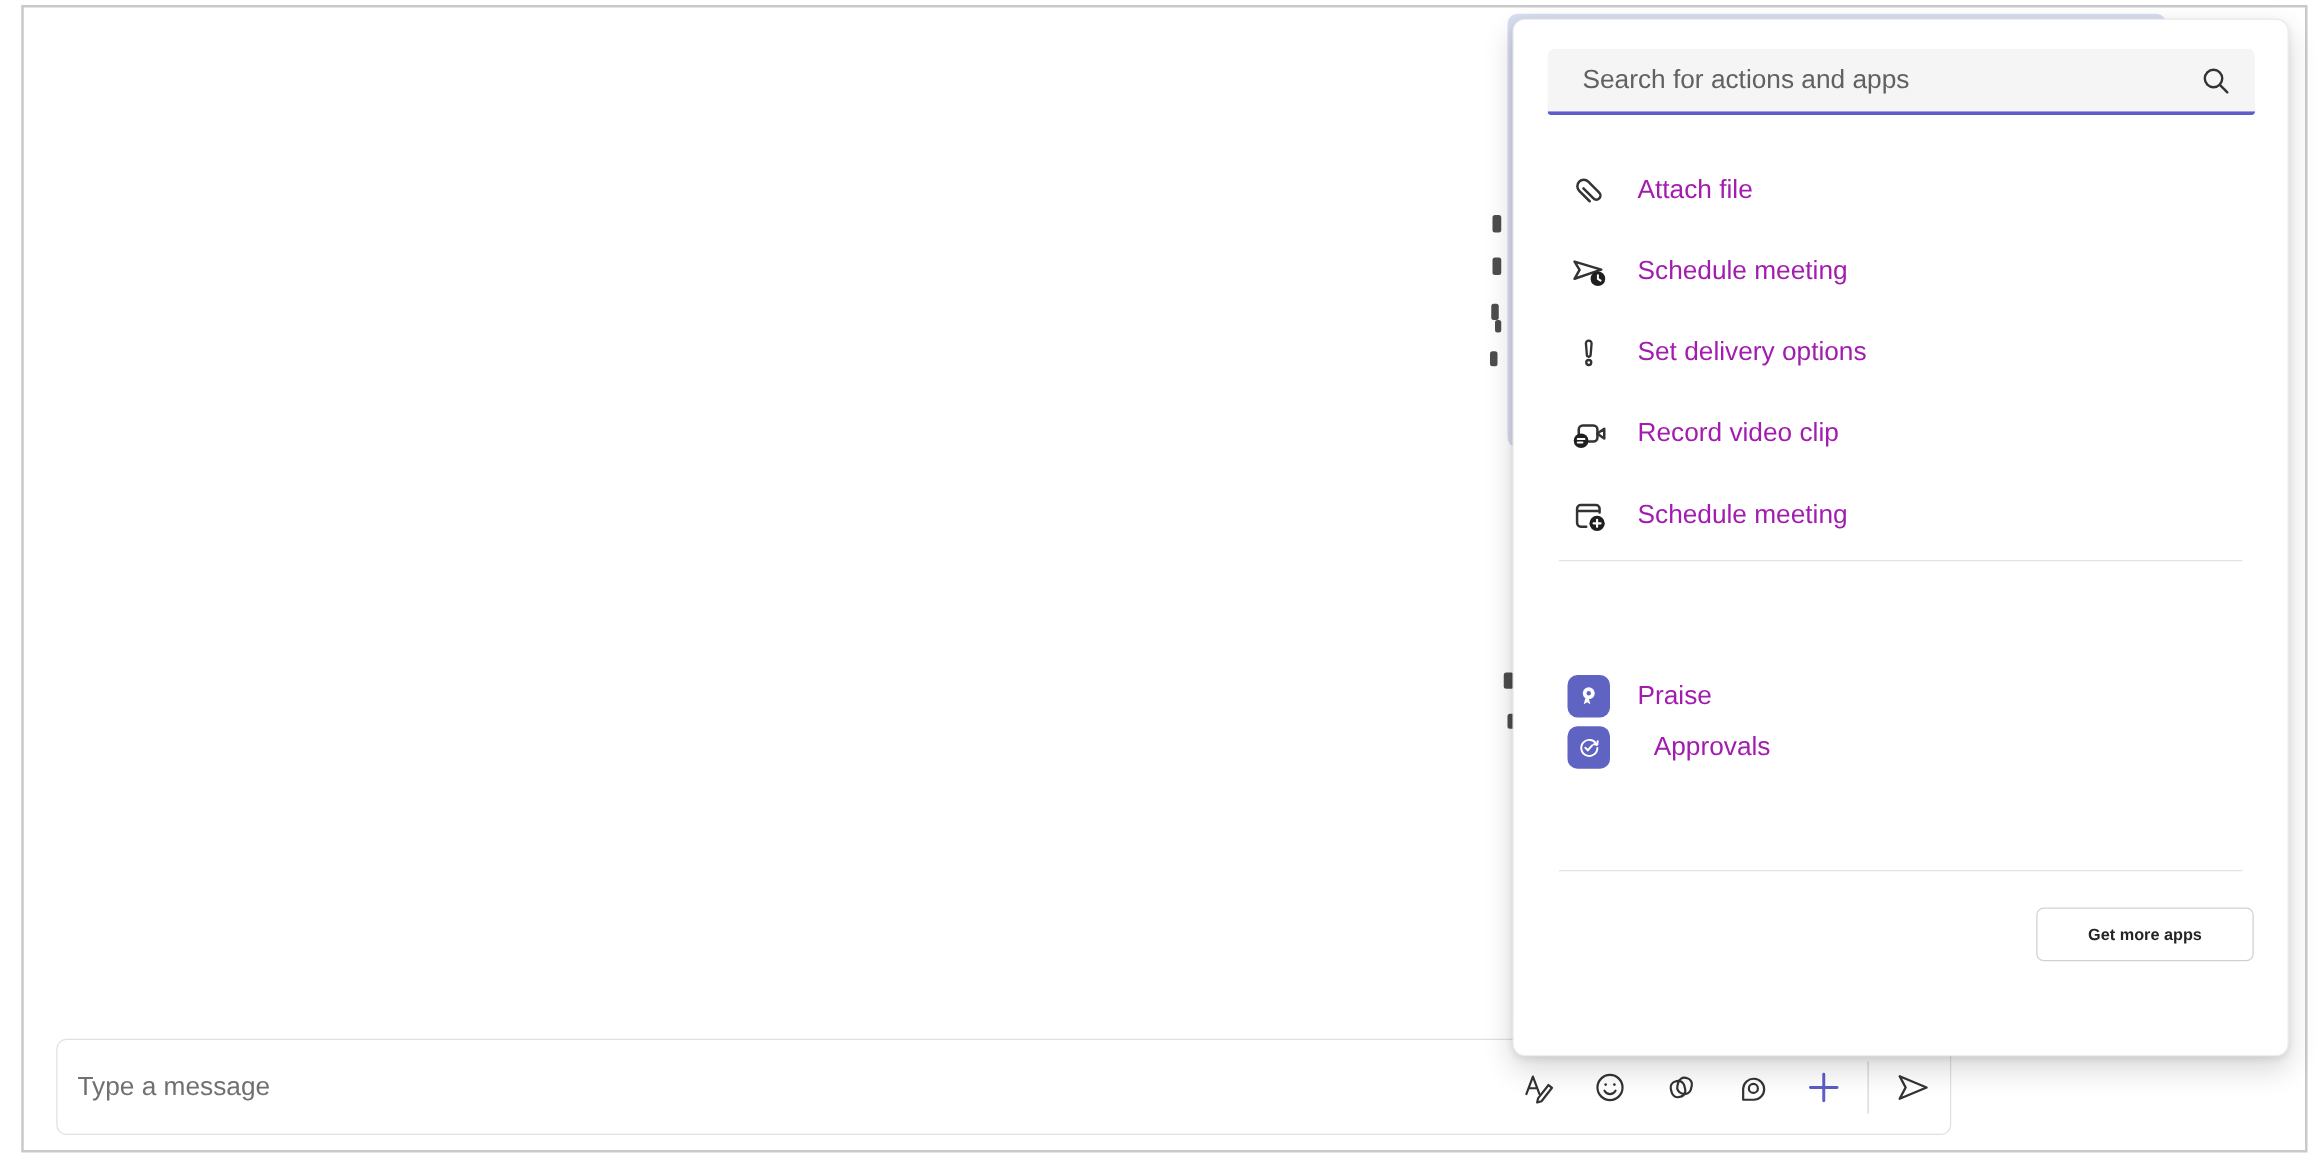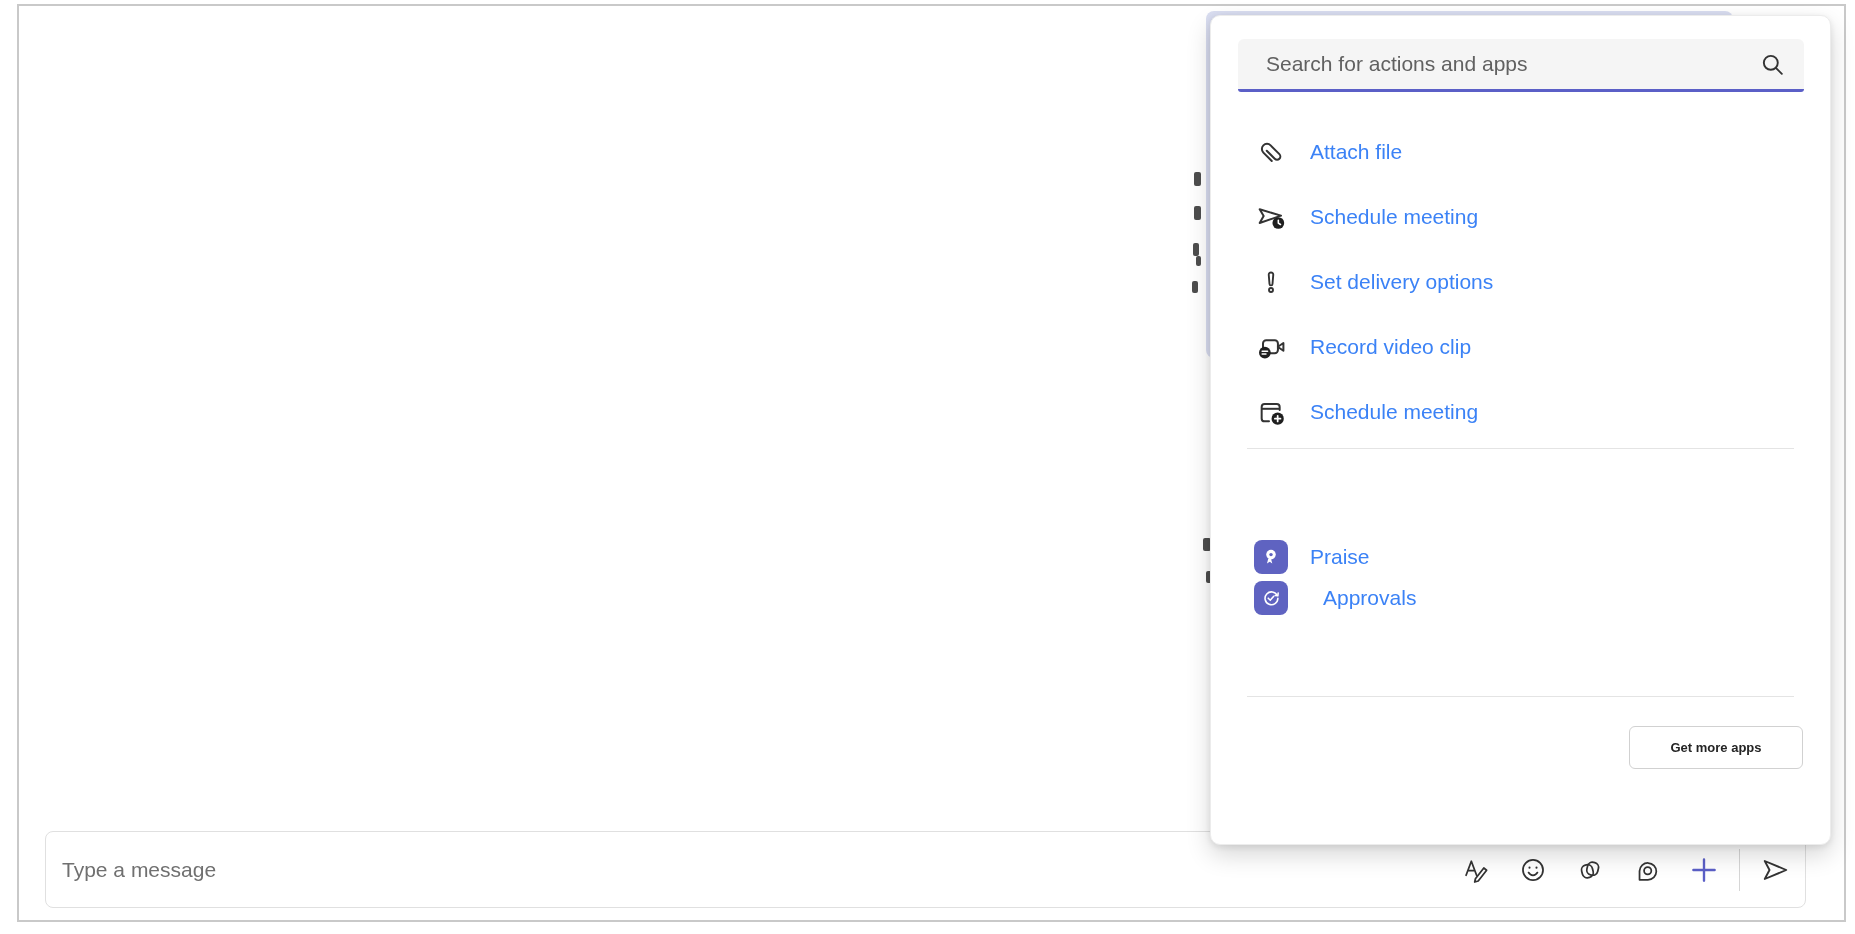--- a/index.html
+++ b/index.html
@@ -39,39 +39,39 @@
   }
   .search-box input::placeholder { color:#616161; opacity:1; }
   .menu-item {
     position:absolute; left:0; width:100%; height:65px;
     display:flex; align-items:center; cursor:pointer;
   }
   .mi-icon {
     width:34px; height:34px; margin-left:43px; flex:0 0 auto;
     display:flex; align-items:center; justify-content:center;
   }
-  .mi-label { margin-left:22px; font-size:21px; color:#3b82f6; }
+  .mi-label { margin-left:22px; font-size:21px; color:#a21caf; }
   .divider {
     position:absolute; left:36px; right:36px; height:1px; background:#e4e4e4;
   }
   .app-tile {
     width:34px; height:34px; border-radius:8px; margin-left:43px; flex:0 0 auto;
     display:flex; align-items:center; justify-content:center;
   }
   .tile-white { background:#fff; border:1px solid #e8e8e8; box-shadow:0 1px 3px rgba(0,0,0,.12); }
   .tile-purple { background:#5F63C1; }
   .get-more-btn {
     position:absolute; left:418px; top:710px; width:174px; height:43px;
     background:#fff; border:1.5px solid #d1d1d1; border-radius:6px;
     font-family:"Liberation Sans", sans-serif;
     font-size:13px; font-weight:600; color:#242424; cursor:pointer;
   }
   
   .composer {
-    position:absolute; left:45px; top:831px; width:1761px; height:77px;
+    position:absolute; left:45px; top:831px; width:1516px; height:77px;
     background:#fff; border:1.5px solid #e0e0e0; border-radius:8px; z-index:5;
   }
   .composer input {
     position:absolute; left:16px; top:0; height:100%; width:900px;
     border:none; outline:none; background:transparent;
     font-family:"Liberation Sans", sans-serif; font-size:21px; color:#424242;
   }
   .composer input::placeholder { color:#707070; opacity:1; }
   .composer-toolbar {
     position:absolute; right:8px; top:0; height:100%;

